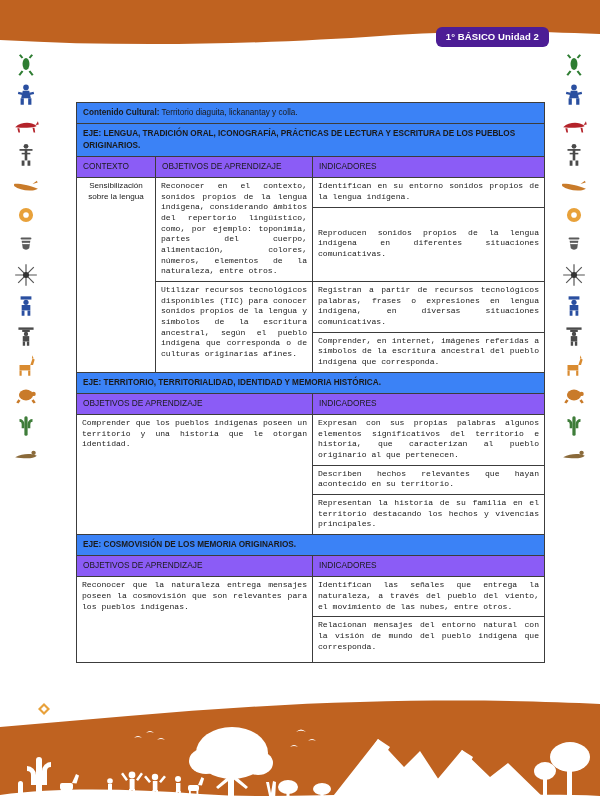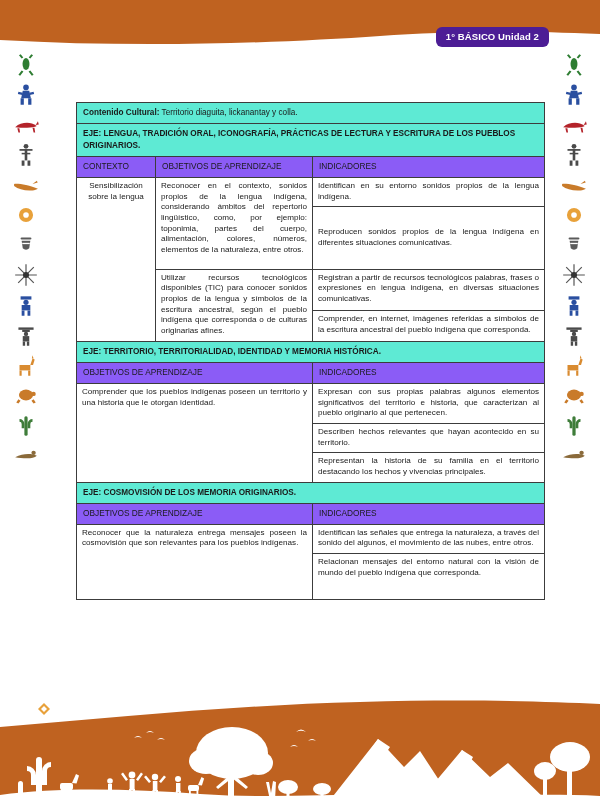--- a/index.html
+++ b/index.html
@@ -88,38 +88,38 @@
     border: 1px solid #3c3c3c;
     vertical-align: top;
     padding: 3px 5px 4px 5px;
     font-size: 8.1px;
     line-height: 1.32;
     color: #1a1a1a;
   }
 
   
   td.banner {
-    background: #5eead4;
+    background: #3b82f6;
     font-weight: bold;
     font-size: 8.2px;
     padding: 4px 5px 5px 6px;
     line-height: 1.38;
   }
   td.banner.normalweight { font-weight: normal; }
   td.banner .lead { font-weight: bold; }
 
   
   td.colhead {
     font-size: 8.3px;
     font-weight: normal;
     padding: 4px 5px 5px 6px;
     background: #8b5cf6;
   }
 
-  td.just { text-align: justify; text-justify: inter-word; }
+  td.just { text-align: justify; text-justify: inter-word; font-family: Liberation Mono, monospace; }
   td.plain { text-align: center; }
 </style>
 </head>
 <body>
 
 <svg class="header-wave" viewBox="0 0 600 60" preserveAspectRatio="none">
   <path d="M0,0 L600,0 L600,34 C500,30 440,32 380,36 C280,43 140,48 0,40 Z" fill="#bf6220"></path>
   <rect x="456" y="28" width="2.5" height="10" fill="#bf6220"></rect>
 </svg>
 
@@ -491,20 +491,20 @@
       <td class="banner" colspan="3">EJE: COSMOVISIÓN DE LOS MEMORIA ORIGINARIOS.</td>
     </tr>
 
     <tr>
       <td class="colhead" colspan="2">OBJETIVOS DE APRENDIZAJE</td>
       <td class="colhead">INDICADORES</td>
     </tr>
 
     <tr>
       <td class="just" colspan="2" rowspan="2">Reconocer que la naturaleza entrega mensajes poseen la cosmovisión que son relevantes para los pueblos indígenas.</td>
-      <td class="just">Identifican las señales que entrega la naturaleza, a través del sonido del algunos, el movimiento de las nubes, entre otros.</td>
+      <td class="just">Identifican las señales que entrega la naturaleza, a través del pueblo del viento, el movimiento de las nubes, entre otros.</td>
     </tr>
     <tr>
       <td class="just" style="height:46px;">Relacionan mensajes del entorno natural con la visión de mundo del pueblo indígena que corresponda.</td>
     </tr>
 
   </tbody>
 </table>
 
 </body></html>

